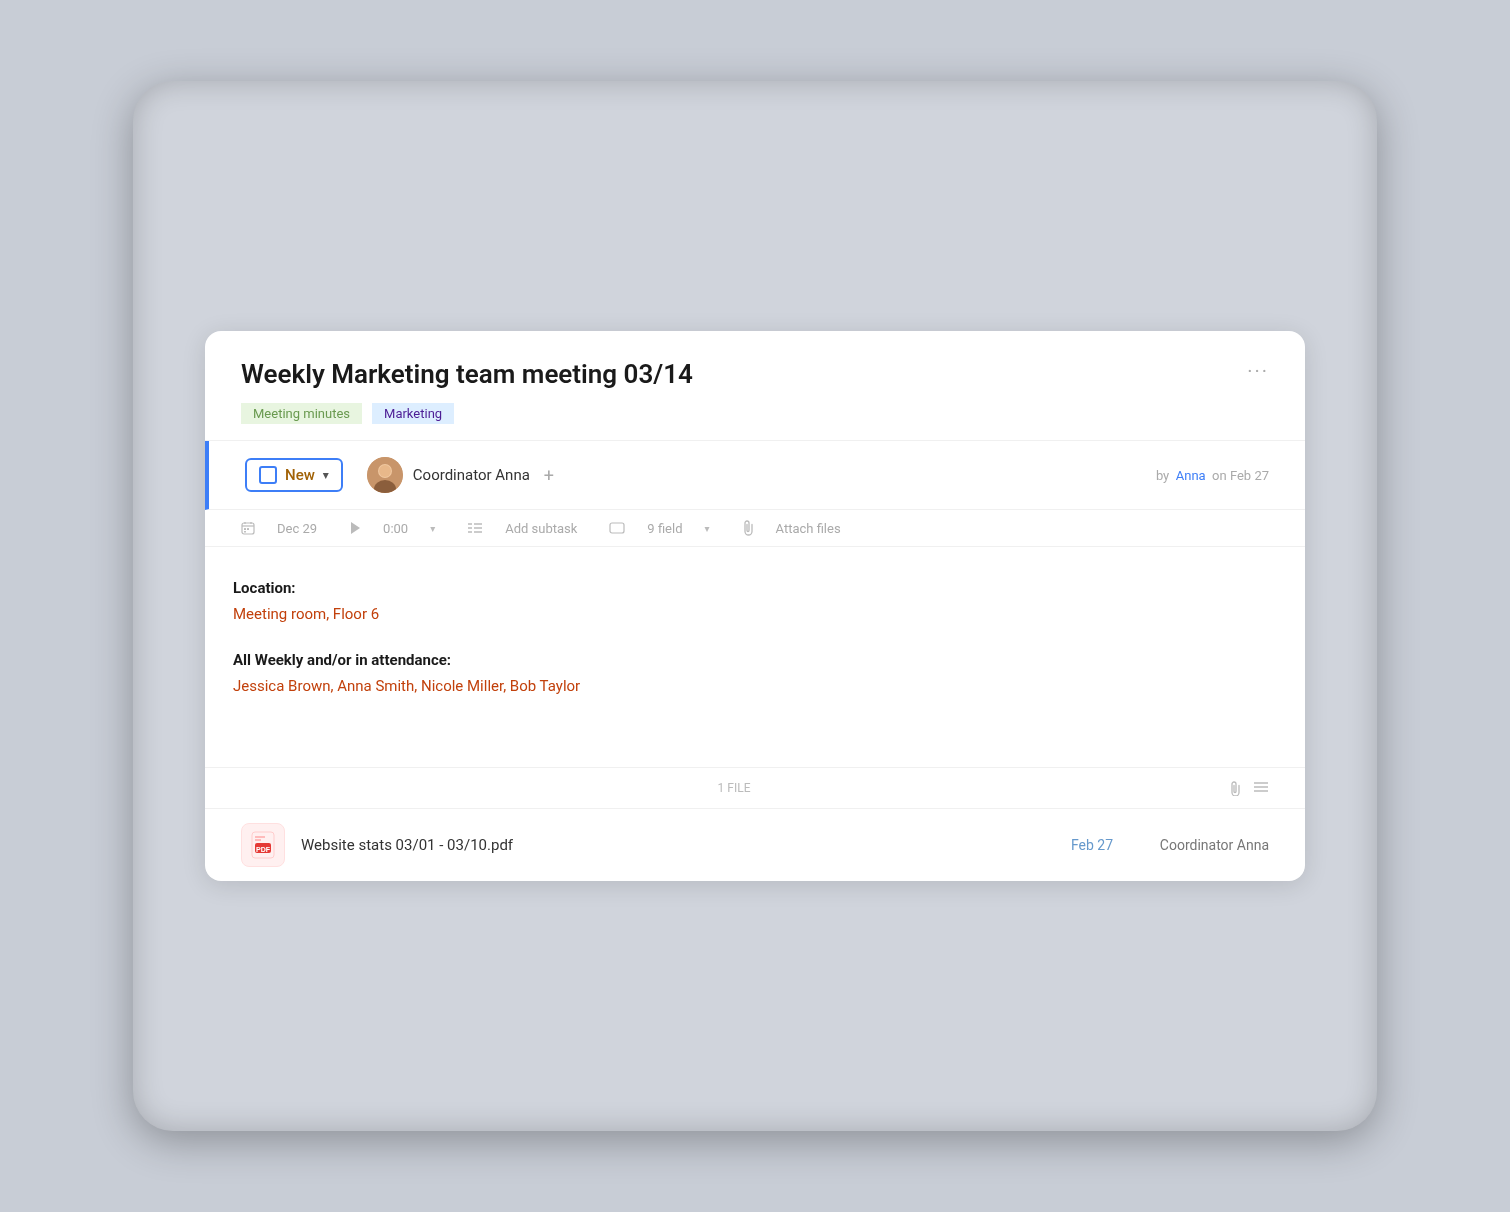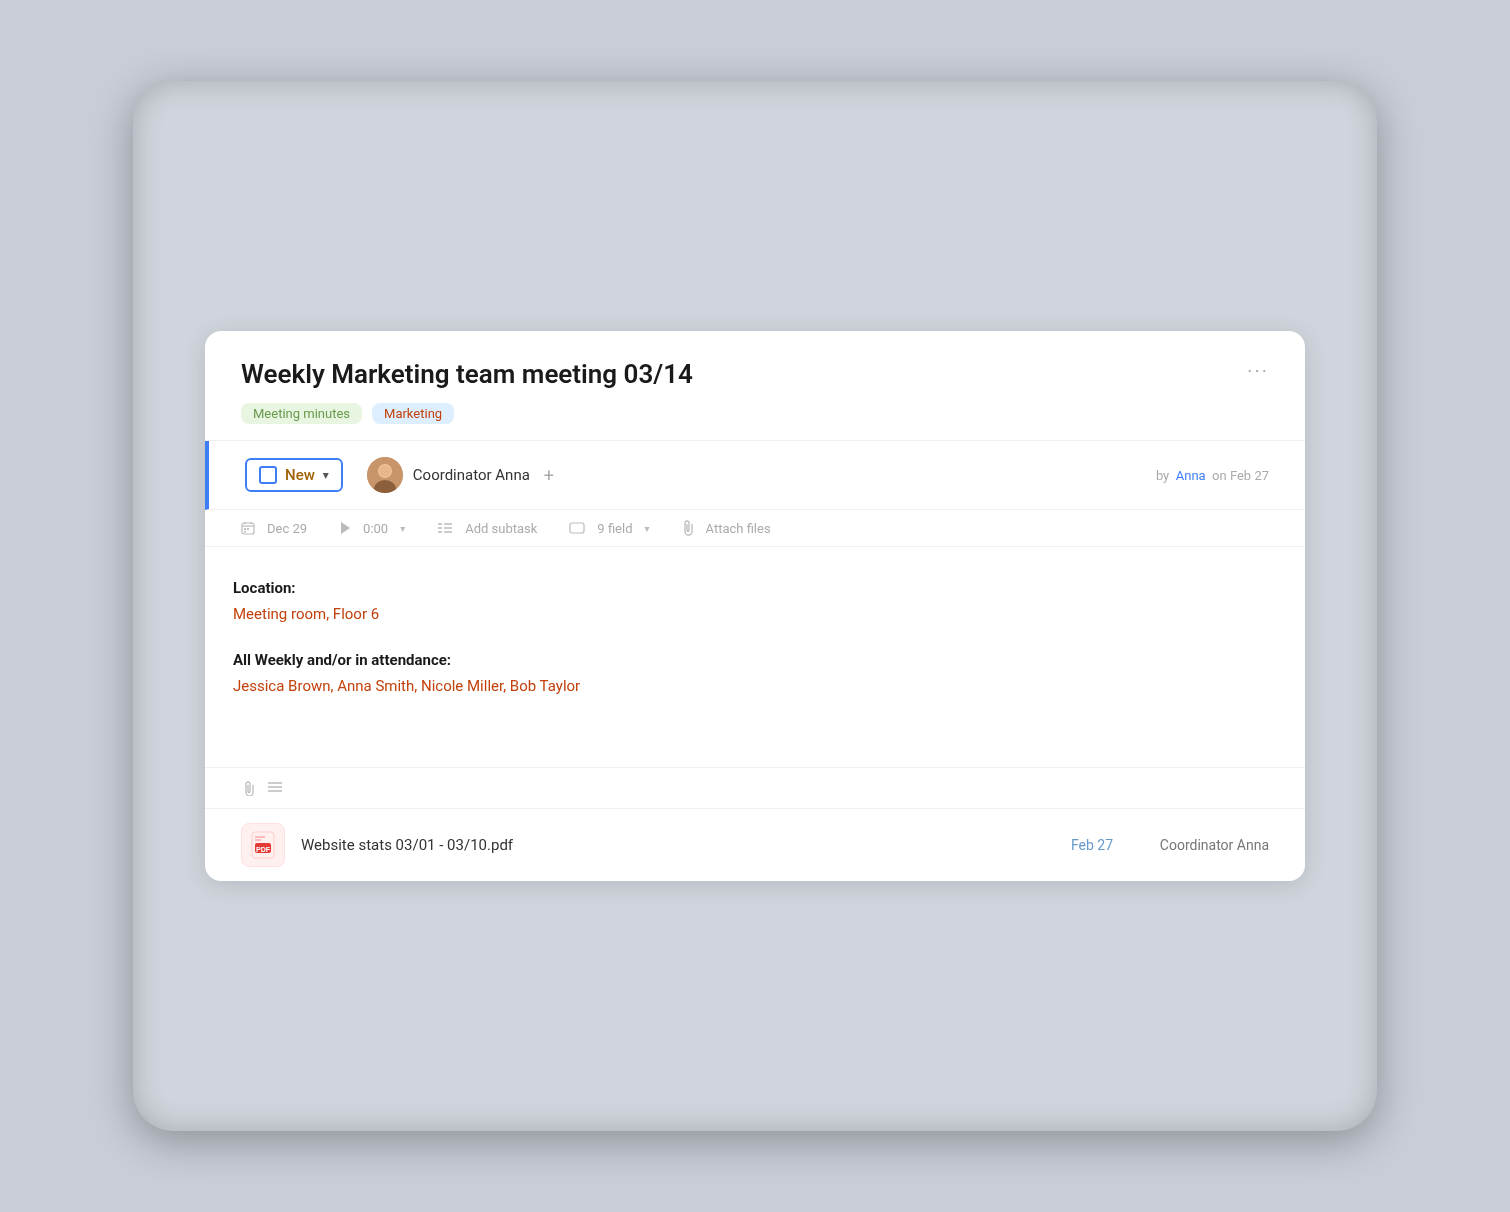--- a/index.html
+++ b/index.html
@@ -45,32 +45,32 @@
       margin-bottom: 14px;
     }
 
     .tags {
       display: flex;
       gap: 10px;
     }
 
     .tag {
       padding: 3px 12px;
-      border-radius: 8px;
+      border-radius: 0;
       font-size: 13px;
     }
 
     .tag-meeting {
       background: #e8f5e0;
       color: #6a9a50;
     }
 
     .tag-marketing {
       background: #ddeeff;
-      color: #c2410c;
+      color: #4c1d95;
     }
 
     .more-btn {
       position: absolute;
       top: 28px;
       right: 36px;
       color: #aaa;
       font-size: 20px;
       cursor: pointer;
       letter-spacing: 2px;
@@ -163,21 +163,21 @@
       display: flex;
       align-items: center;
       padding: 10px 36px;
       border-bottom: 1px solid #f0f0f0;
       gap: 32px;
     }
 
     .toolbar-item {
       display: flex;
       align-items: center;
-      gap: 12px;
+      gap: 22px;
       color: #aaa;
       font-size: 13px;
       cursor: pointer;
     }
 
     .toolbar-item svg {
       color: #bbb;
     }
 
     .content-area {
@@ -368,20 +368,21 @@
       </div>
 
       <div class="content-section">
         <div class="content-label">All Weekly and/or in attendance:</div>
         <div class="content-text">Jessica Brown, Anna Smith, Nicole Miller, Bob Taylor</div>
       </div>
     </div>
 
     <div class="files-section">
       <div class="files-header">
+        <span class="files-header-label">1 FILE</span>
         <div class="files-header-icons">
           <svg width="14" height="16" viewBox="0 0 14 16" fill="none">
             <path d="M12 5.5V12.5C12 14.4 10.4 16 8.5 16C6.6 16 5 14.4 5 12.5V4C5 2.9 5.9 2 7 2C8.1 2 9 2.9 9 4V11.5C9 12.1 8.6 12.5 8 12.5C7.4 12.5 7 12.1 7 11.5V5.5" stroke="#bbb" stroke-width="1.3" fill="none" stroke-linecap="round"></path>
           </svg>
           <svg width="16" height="14" viewBox="0 0 16 14" fill="none">
             <line x1="1" y1="3" x2="15" y2="3" stroke="#bbb" stroke-width="1.5"></line>
             <line x1="1" y1="7" x2="15" y2="7" stroke="#bbb" stroke-width="1.5"></line>
             <line x1="1" y1="11" x2="15" y2="11" stroke="#bbb" stroke-width="1.5"></line>
           </svg>
         </div>

